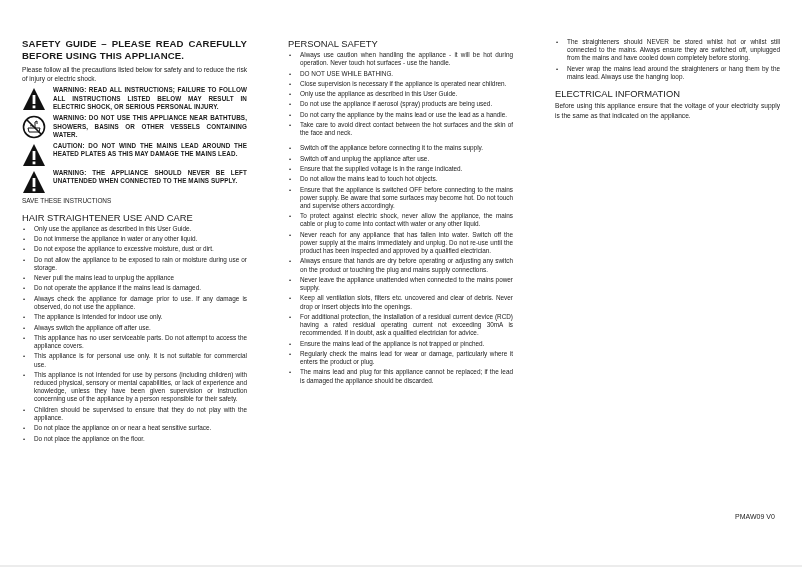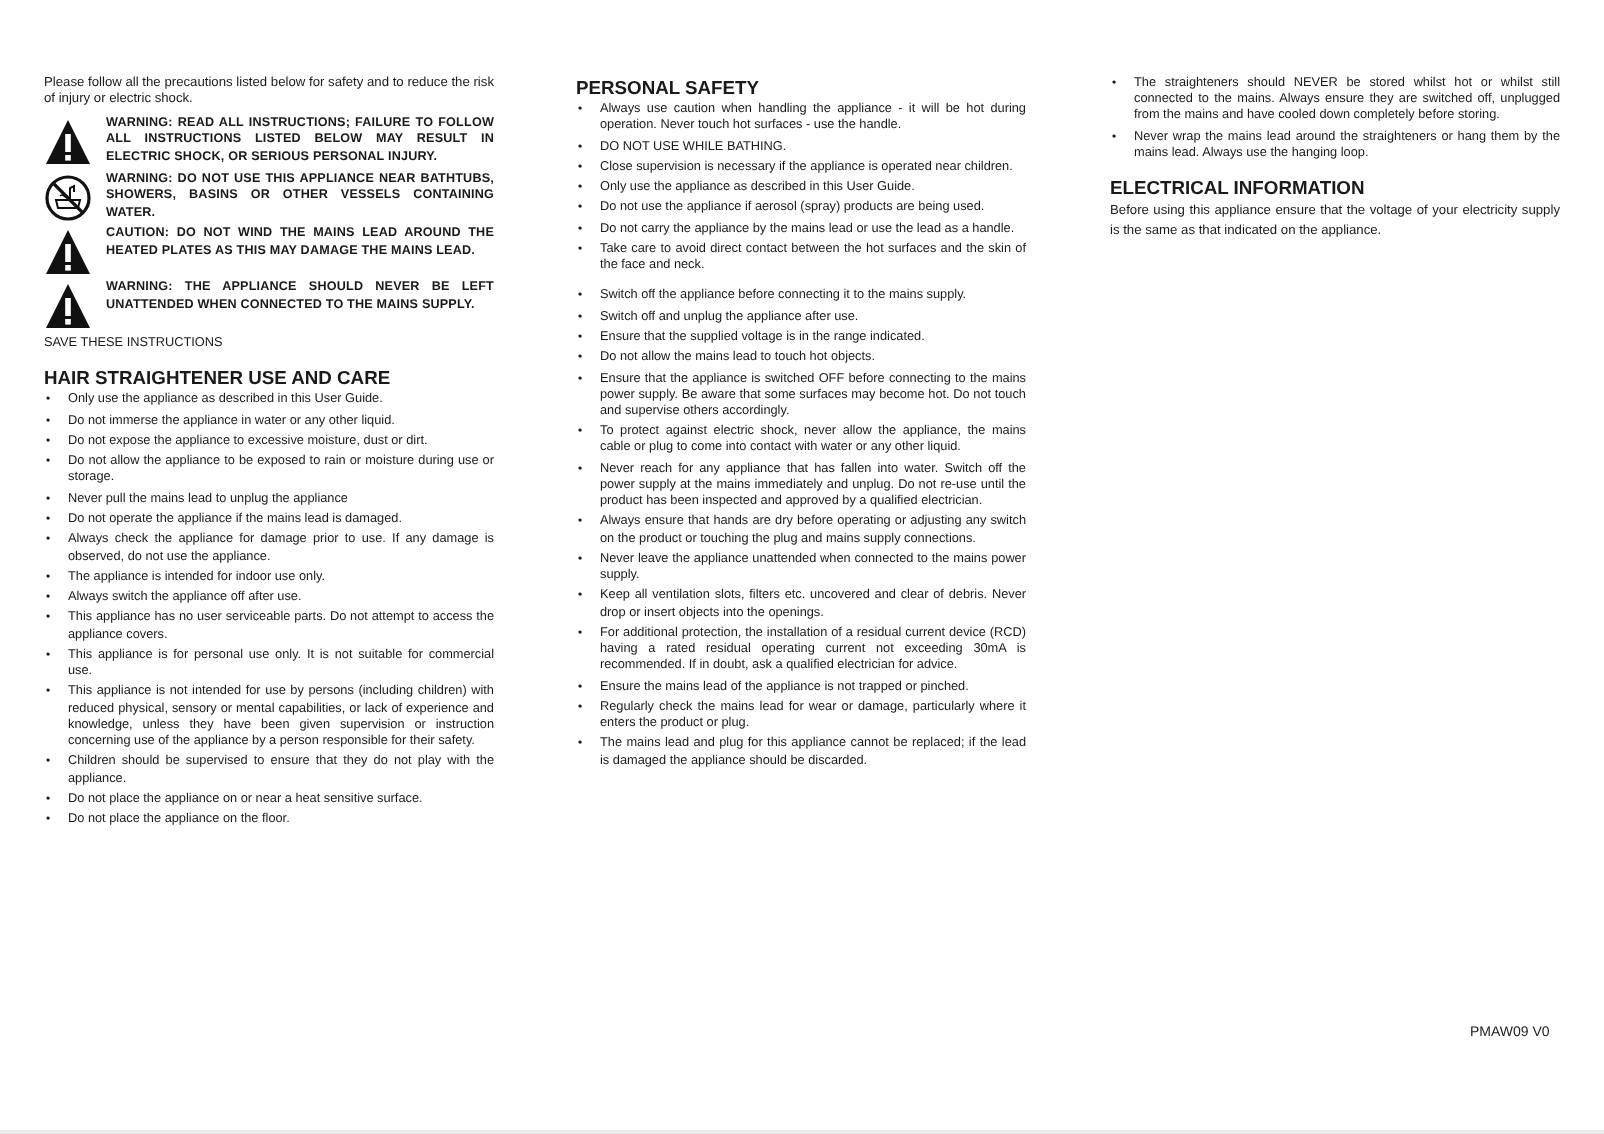--- a/index.html
+++ b/index.html
@@ -5,36 +5,37 @@
   html, body { margin: 0; padding: 0; background: #ffffff; }
   body { width: 802px; height: 567px; position: relative; overflow: hidden;
          font-family: "Liberation Sans", sans-serif; color: #1a1a1a; }
   .page-border { position: absolute; left: 0; right: 0; top: 565px; height: 2px; background: #ececec; }
   .col { position: absolute; top: 38px; }
   .col1 { left: 22px; width: 225px; }
   .col2 { left: 288px; width: 225px; }
   .col3 { left: 555px; width: 225px; }
   h1 { font-size: 9.6px; font-weight: bold; line-height: 12.2px; margin: 0 0 4px 0;
        letter-spacing: 0.15px; text-align: justify; text-align-last: left; }
-  h2 { font-size: 9.4px; font-weight: bold; line-height: 12px; margin: 0 0 1px 0; }
+  h2 { font-size: 9.4px; font-weight: normal; line-height: 12px; margin: 0 0 1px 0; }
   p.intro { font-size: 6.6px; line-height: 8.4px; margin: 0 0 3px 0; text-align: justify; }
   .warn { display: flex; align-items: flex-start; margin-bottom: 2px; }
   .warn .icon { width: 24px; height: 24px; flex: 0 0 24px; margin-right: 7px; margin-top: 1px; }
   .warn .txt { font-size: 6.3px; line-height: 8.6px; font-weight: bold; text-align: justify; flex: 1; letter-spacing: 0.1px; }
   .save { font-size: 6.4px; line-height: 9px; margin: 2px 0 7px 0; }
   ul { list-style: none; margin: 0 0 7px 0; padding: 0; }
   li { position: relative; padding-left: 12px; font-size: 6.4px; line-height: 8.2px;
        margin-bottom: 2.1px; text-align: justify; }
   li .bullet { position: absolute; left: 1px; top: 0; font-size: 6px; }
   .footer-code { position: absolute; left: 735px; top: 513px; font-size: 7px; color: #222; }
 </style>
 </head>
 <body>
 
 <div class="col col1">
+  <h1>SAFETY GUIDE – PLEASE READ CAREFULLY BEFORE USING THIS APPLIANCE.</h1>
   <p class="intro">Please follow all the precautions listed below for safety and to reduce the risk of injury or electric shock.</p>
 
   <div class="warn">
     <svg class="icon" viewBox="0 0 24 24">
       <polygon points="12,1 23,23 1,23" fill="#111"></polygon>
       <rect x="10.6" y="8" width="2.8" height="9" fill="#fff"></rect>
       <rect x="10.6" y="18.5" width="2.8" height="2.8" fill="#fff"></rect>
     </svg>
     <div class="txt">WARNING: READ ALL INSTRUCTIONS; FAILURE TO FOLLOW ALL INSTRUCTIONS LISTED BELOW MAY RESULT IN ELECTRIC SHOCK, OR SERIOUS PERSONAL INJURY.</div>
   </div>

